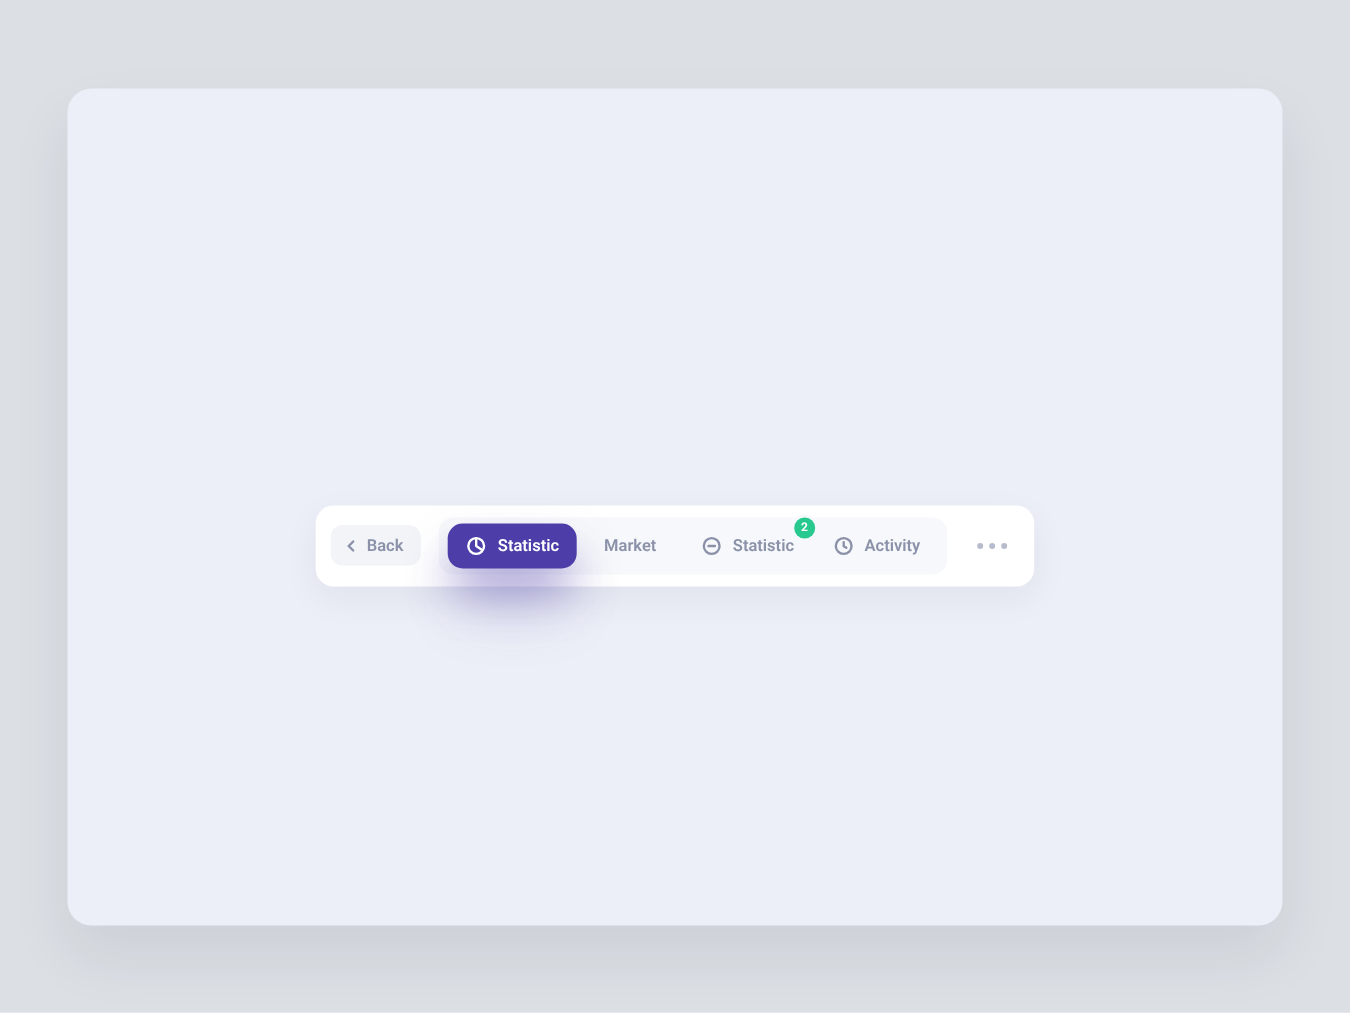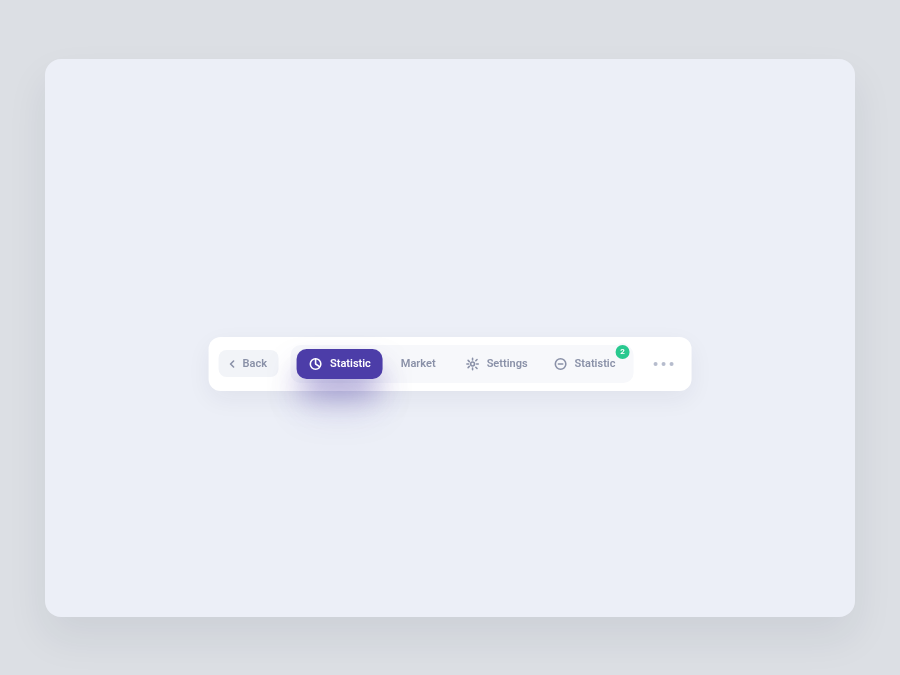--- a/index.html
+++ b/index.html
@@ -106,41 +106,41 @@
               <path d="M8 2v6l4.5 3"></path>
             </svg>
         </span>
         <span>Statistic</span>
       </div>
 
       <div class="tab noicon">
         <span>Market</span>
       </div>
 
-      <div class="tab">
-        <span class="ico">
-          <svg viewBox="0 0 16 16">
-              <circle cx="8" cy="8" r="2.2"></circle>
-              <path d="M8 1.5v2M8 12.5v2M2.9 3.9l1.4 1.4M11.7 11.7l1.4 1.4M1.5 8h2M12.5 8h2M2.9 12.1l1.4-1.4M11.7 4.3l1.4-1.4"></path>
-            </svg>
-        </span>
-        <span>Settings</span>
-      </div>
 
       <div class="tab">
         <span class="ico">
           <svg viewBox="0 0 16 16">
               <circle cx="8" cy="8" r="6"></circle>
               <path d="M5.5 8h5"></path>
             </svg>
         </span>
         <span>Statistic</span>
         <span class="badge">2</span>
       </div>
 
+      <div class="tab">
+        <span class="ico">
+          <svg viewBox="0 0 16 16">
+              <circle cx="8" cy="8" r="6"></circle>
+              <path d="M8 5v3.2l2 1.2"></path>
+            </svg>
+        </span>
+        <span>Activity</span>
+      </div>
 
     </div>
 
     <div class="more">
       <span></span>
       <span></span>
       <span></span>
     </div>
 
   </div>

